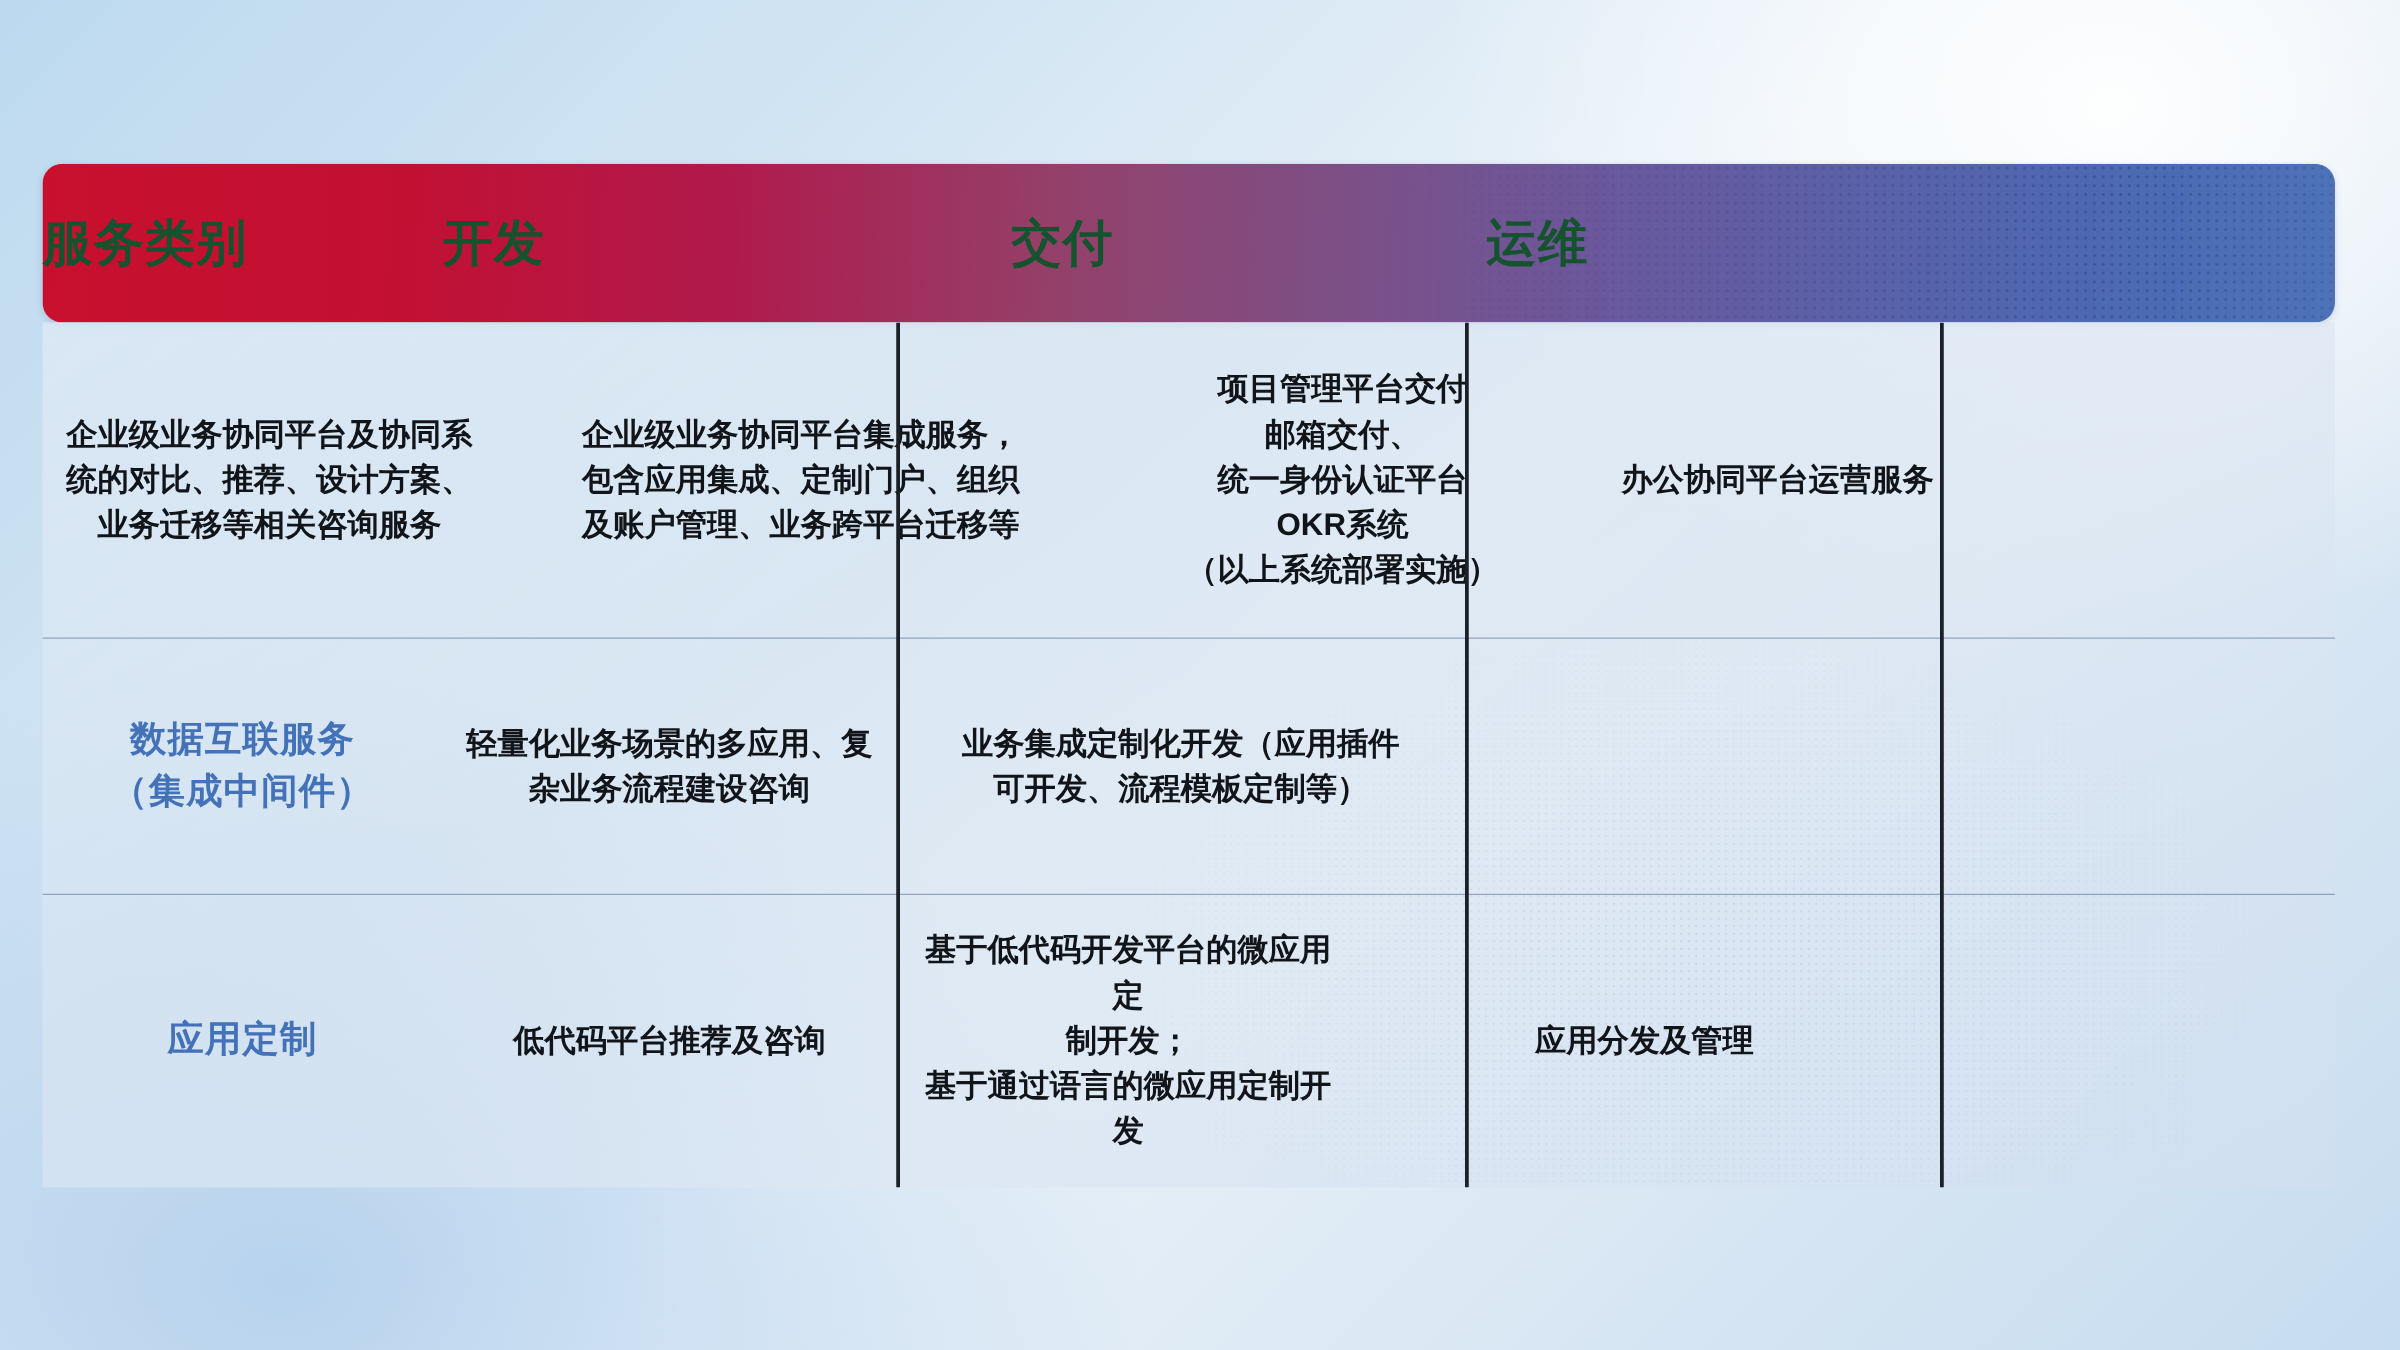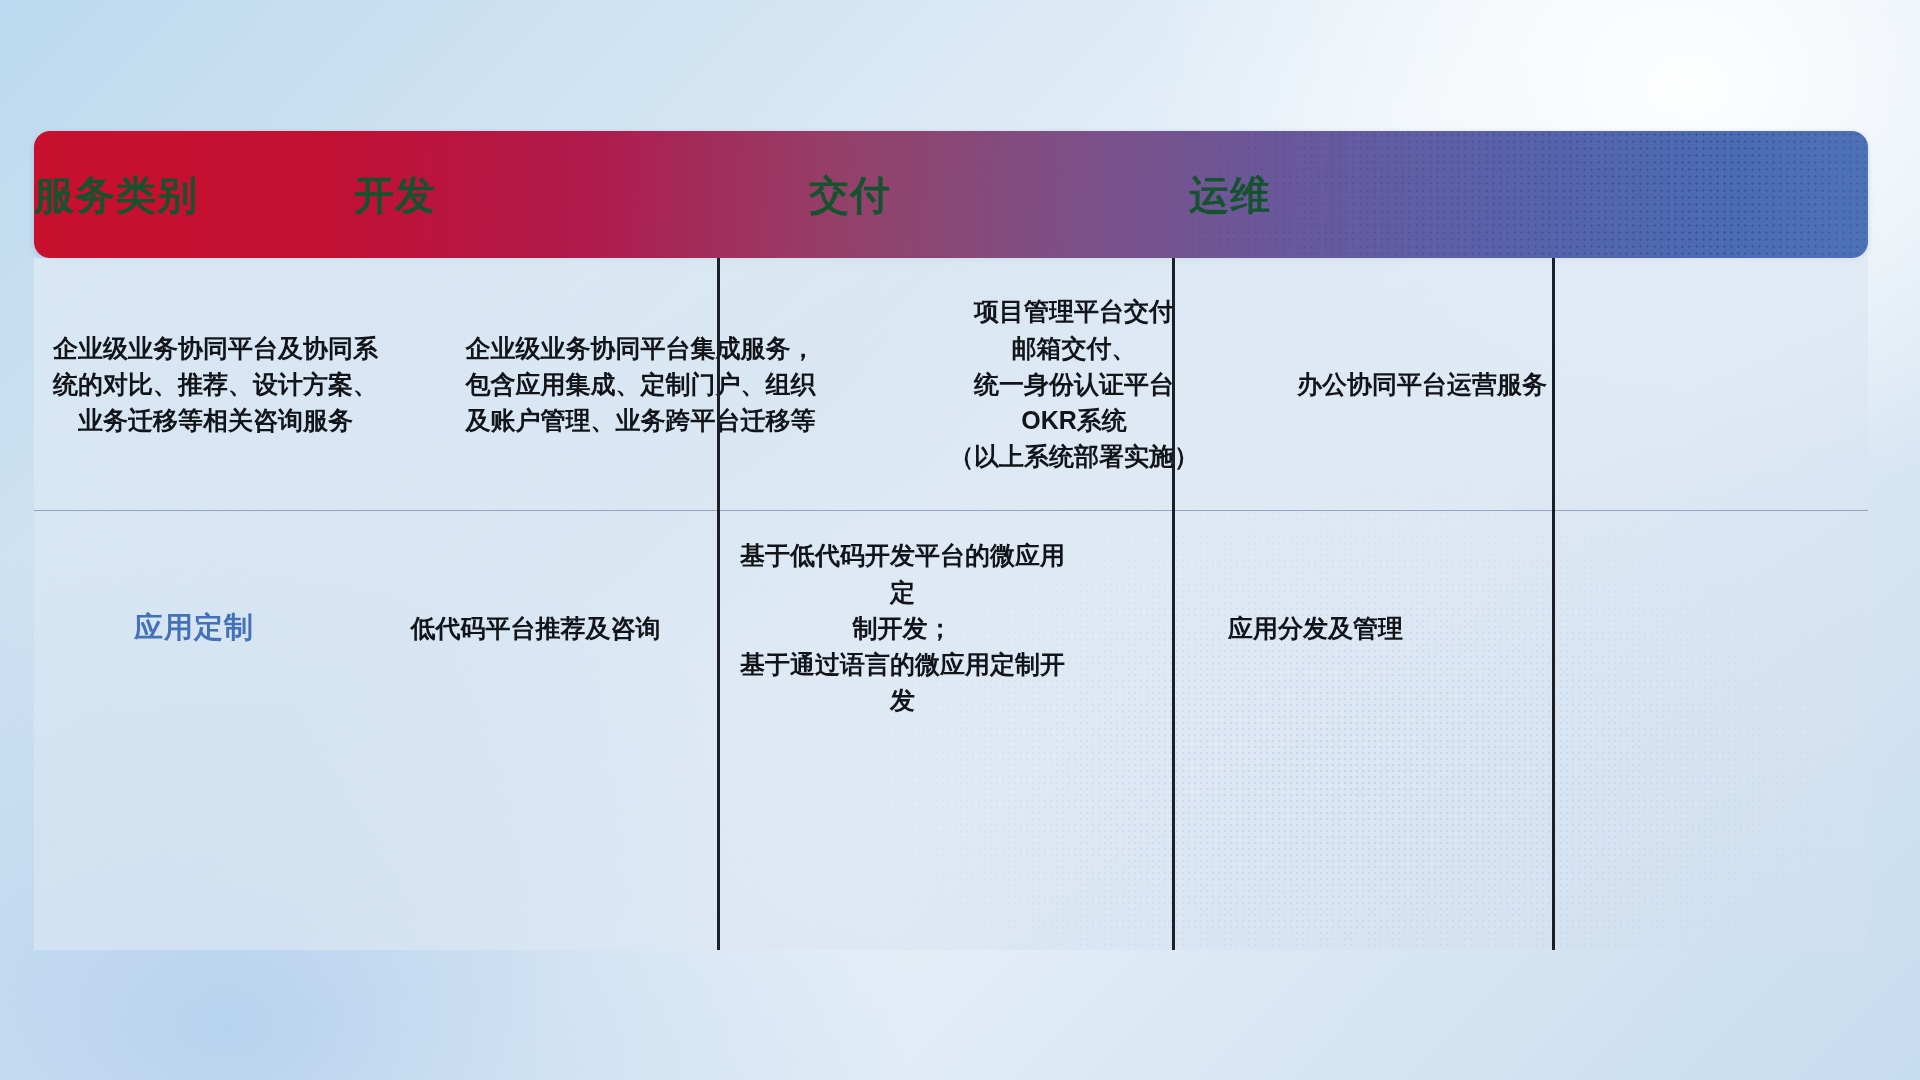--- a/index.html
+++ b/index.html
@@ -188,20 +188,40 @@
 邮箱交付、
 统一身份认证平台
 OKR系统
 （以上系统部署实施）</span>
           </div>
         <div class="cell body-txt" style="width:316px">
             <span class="txt">办公协同平台运营服务</span>
           </div>
       </div>
 
+      <div class="row r2">
+        <div class="cell category" style="width:320px">
+            <span class="txt">数据互联服务
+（集成中间件）</span>
+          </div>
+        <div class="cell body-txt" style="width:363px">
+            <span class="txt">轻量化业务场景的多应用、复
+杂业务流程建设咨询</span>
+          </div>
+        <div class="cell body-txt" style="width:455px">
+            <span class="txt">业务集成定制化开发（应用插件
+可开发、流程模板定制等）</span>
+          </div>
+        <div class="cell body-txt" style="width:380px">
+            <span class="txt"></span>
+          </div>
+        <div class="cell body-txt" style="width:316px">
+            <span class="txt"></span>
+          </div>
+      </div>
 
       <div class="row r3">
         <div class="cell category" style="width:320px">
             <span class="txt">应用定制</span>
           </div>
         <div class="cell body-txt" style="width:363px">
             <span class="txt">低代码平台推荐及咨询</span>
           </div>
         <div class="cell body-txt" style="width:371px">
             <span class="txt">基于低代码开发平台的微应用定

